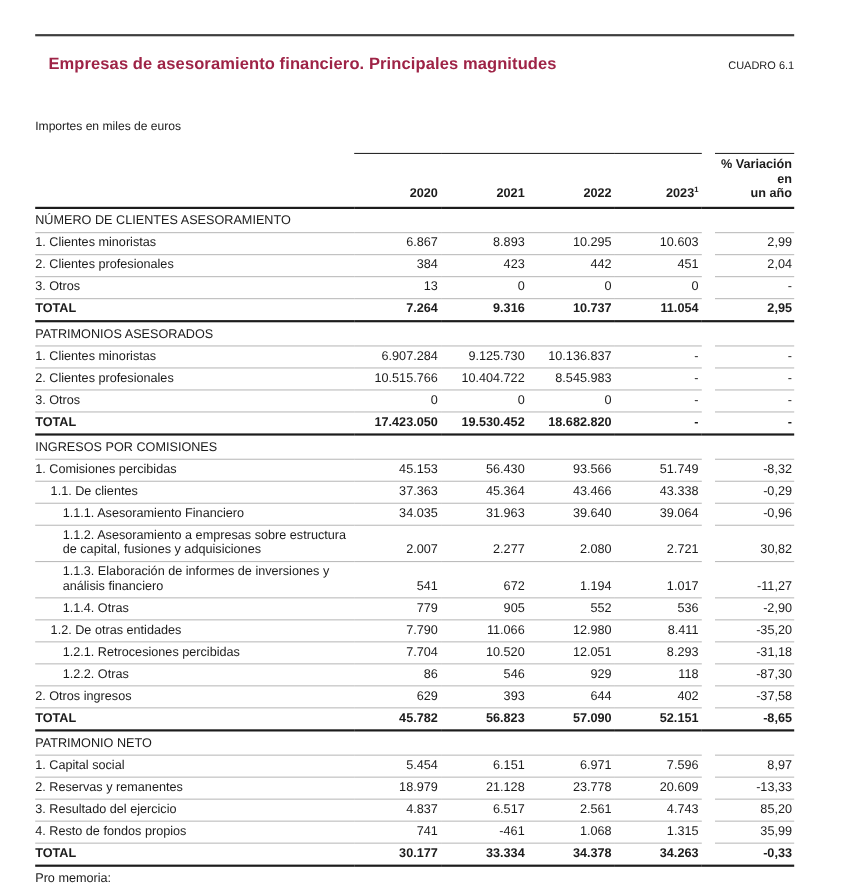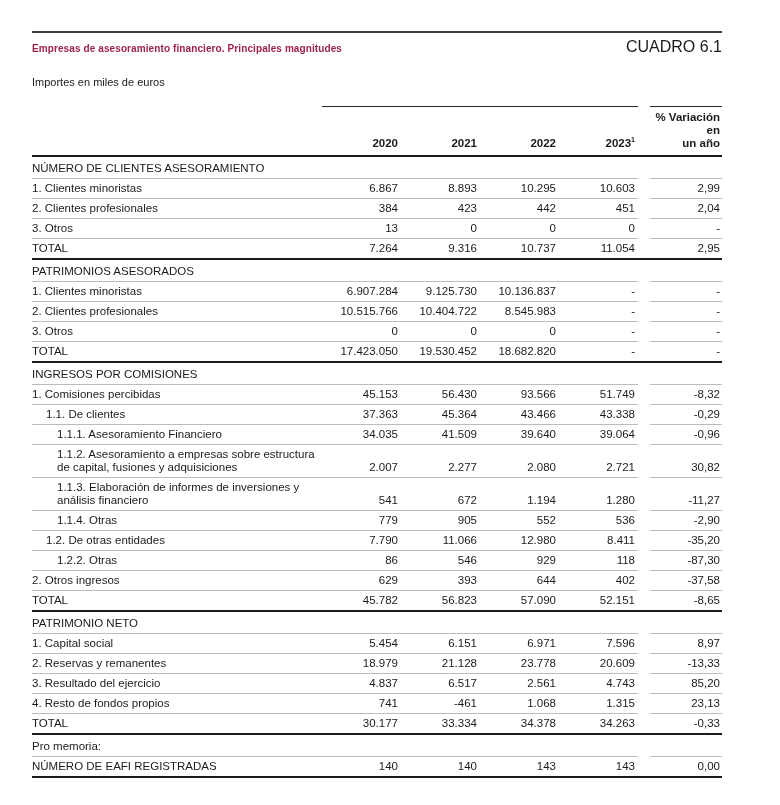--- a/index.html
+++ b/index.html
@@ -22,32 +22,32 @@
     height: 2px;
     background: #3e3e3e;
   }
   .title-row {
     display: flex;
     justify-content: space-between;
     align-items: baseline;
     margin-top: 5px;
   }
   .title {
-    margin: 0;
-    font-size: 10px;
+    margin: 12px;
+    font-size: 15px;
     font-weight: bold;
     color: #9e2346;
     letter-spacing: 0.1px;
   }
   .cuadro {
-    font-size: 16px;
+    font-size: 10px;
     color: #1b1b1b;
   }
   .subtitle {
-    margin-top: 20px;
+    margin-top: 30px;
     font-size: 11px;
   }
   table {
     margin-top: 18px;
     width: 100%;
     border-collapse: collapse;
     table-layout: fixed;
     font-size: 11.5px;
   }
   thead td {
@@ -61,21 +61,21 @@
   thead td.yr, thead td.var, td.num { text-align: right; }
   tbody td {
     padding: 3px 3px 3px 0;
     border-bottom: 1px solid #bcbcbc;
     vertical-align: bottom;
     line-height: 13px;
   }
   tbody td.sp { border-bottom: none; padding: 3px 0; }
   tbody tr.section td { font-weight: normal; padding-top: 5px; }
   tbody tr.section td.sp { border-bottom: none; }
-  tbody tr.total td { font-weight: normal; border-bottom: 2.5px solid #1c1c1c; }
+  tbody tr.total td { font-weight: bold; border-bottom: 2.5px solid #1c1c1c; }
   tbody tr.total td.sp { border-bottom: 2.5px solid #1c1c1c; }
   td.lbl { text-align: left; }
   td.lbl.ind1 { padding-left: 14px; margin-top: 12px; }
   td.lbl.ind2 { padding-left: 25px; }
   td.var { padding-right: 2px; }
   sup {
     font-size: 7px;
     line-height: 0;
     vertical-align: super;
   }
@@ -214,41 +214,41 @@
           <td class="num">37.363</td>
           <td class="num">45.364</td>
           <td class="num">43.466</td>
           <td class="num">43.338</td>
           <td class="sp"></td>
           <td class="num var">-0,29</td>
         </tr>
         <tr class="data">
           <td class="lbl ind2">1.1.1. Asesoramiento Financiero</td>
           <td class="num">34.035</td>
-          <td class="num">41.509</td>
+          <td class="num">31.963</td>
           <td class="num">39.640</td>
           <td class="num">39.064</td>
           <td class="sp"></td>
           <td class="num var">-0,96</td>
         </tr>
         <tr class="data">
           <td class="lbl ind2">1.1.2. Asesoramiento a empresas sobre estructura de capital, fusiones y adquisiciones</td>
           <td class="num">2.007</td>
           <td class="num">2.277</td>
           <td class="num">2.080</td>
           <td class="num">2.721</td>
           <td class="sp"></td>
           <td class="num var">30,82</td>
         </tr>
         <tr class="data">
           <td class="lbl ind2">1.1.3. Elaboración de informes de inversiones y análisis financiero</td>
           <td class="num">541</td>
           <td class="num">672</td>
           <td class="num">1.194</td>
-          <td class="num">1.280</td>
+          <td class="num">1.017</td>
           <td class="sp"></td>
           <td class="num var">-11,27</td>
         </tr>
         <tr class="data">
           <td class="lbl ind2">1.1.4. Otras</td>
           <td class="num">779</td>
           <td class="num">905</td>
           <td class="num">552</td>
           <td class="num">536</td>
           <td class="sp"></td>
@@ -257,20 +257,29 @@
         <tr class="data">
           <td class="lbl ind1">1.2. De otras entidades</td>
           <td class="num">7.790</td>
           <td class="num">11.066</td>
           <td class="num">12.980</td>
           <td class="num">8.411</td>
           <td class="sp"></td>
           <td class="num var">-35,20</td>
         </tr>
         <tr class="data">
+          <td class="lbl ind2">1.2.1. Retrocesiones percibidas</td>
+          <td class="num">7.704</td>
+          <td class="num">10.520</td>
+          <td class="num">12.051</td>
+          <td class="num">8.293</td>
+          <td class="sp"></td>
+          <td class="num var">-31,18</td>
+        </tr>
+        <tr class="data">
           <td class="lbl ind2">1.2.2. Otras</td>
           <td class="num">86</td>
           <td class="num">546</td>
           <td class="num">929</td>
           <td class="num">118</td>
           <td class="sp"></td>
           <td class="num var">-87,30</td>
         </tr>
         <tr class="data">
           <td class="lbl ind0">2. Otros ingresos</td>
@@ -322,21 +331,21 @@
           <td class="sp"></td>
           <td class="num var">85,20</td>
         </tr>
         <tr class="data">
           <td class="lbl ind0">4. Resto de fondos propios</td>
           <td class="num">741</td>
           <td class="num">-461</td>
           <td class="num">1.068</td>
           <td class="num">1.315</td>
           <td class="sp"></td>
-          <td class="num var">23,13</td>
+          <td class="num var">35,99</td>
         </tr>
         <tr class="total">
           <td class="lbl ind0">TOTAL</td>
           <td class="num">30.177</td>
           <td class="num">33.334</td>
           <td class="num">34.378</td>
           <td class="num">34.263</td>
           <td class="sp"></td>
           <td class="num var">-0,33</td>
         </tr>

